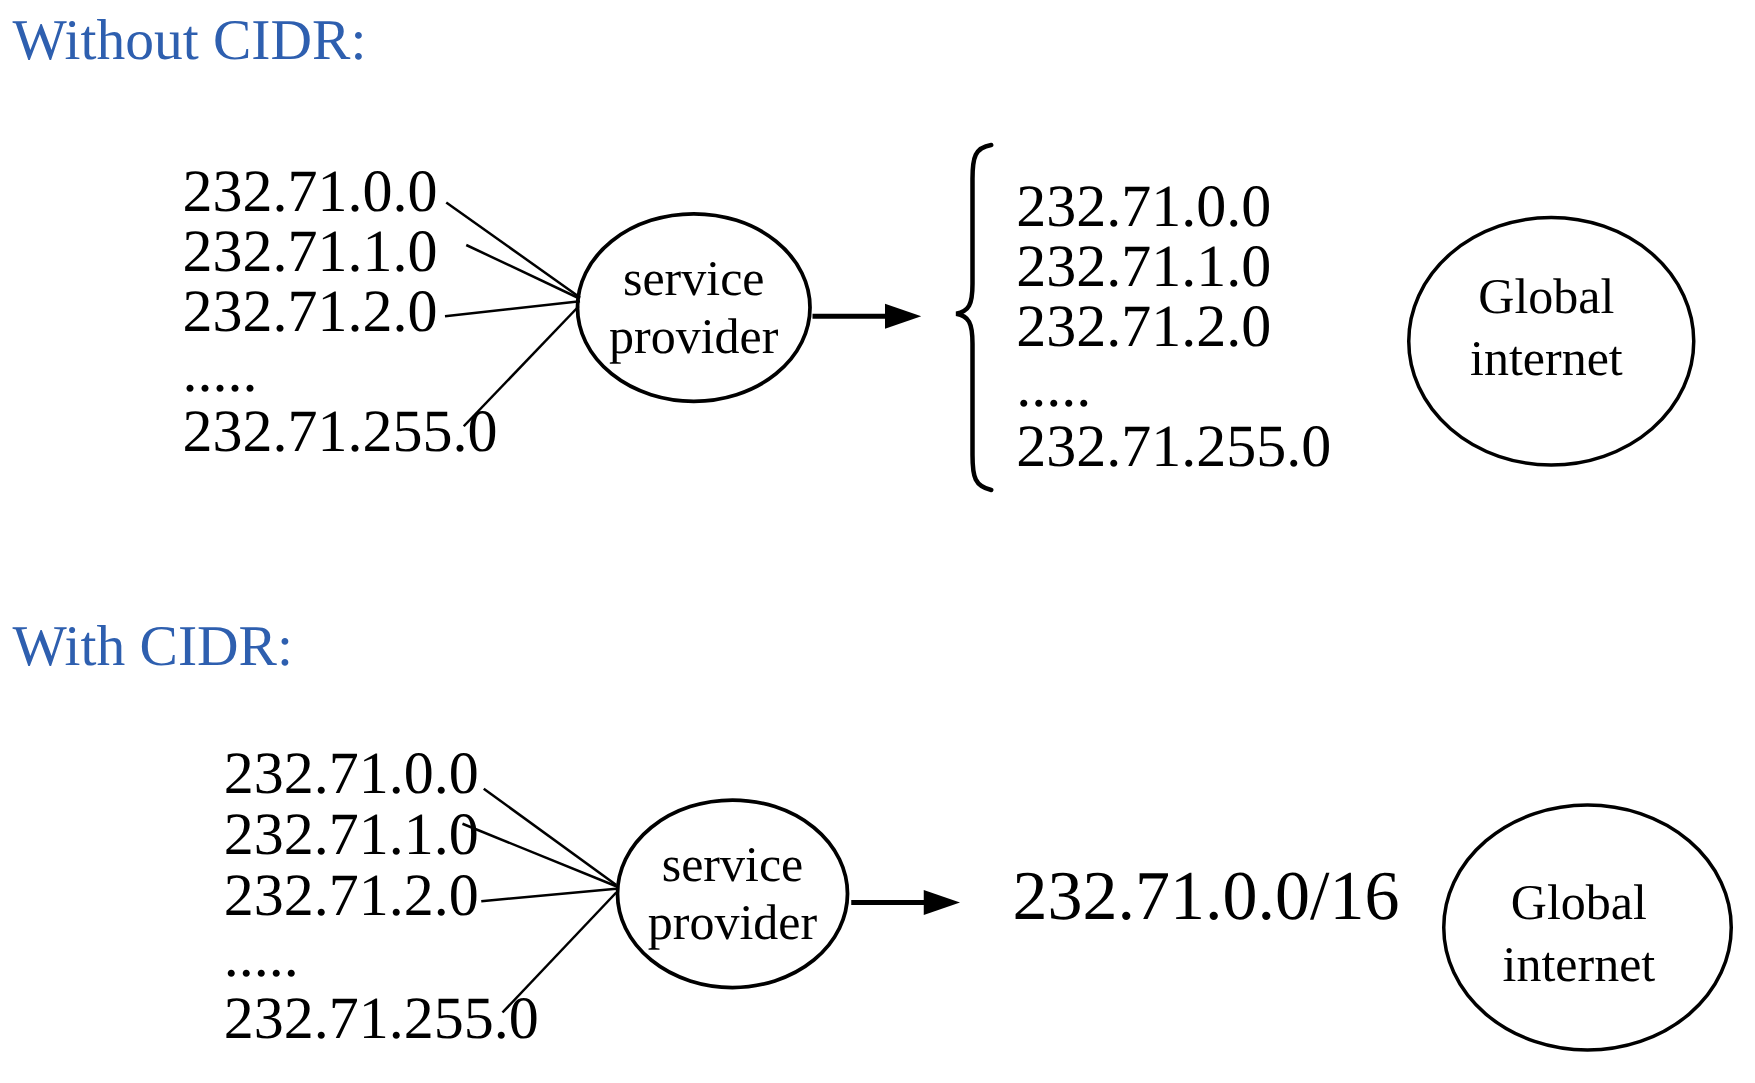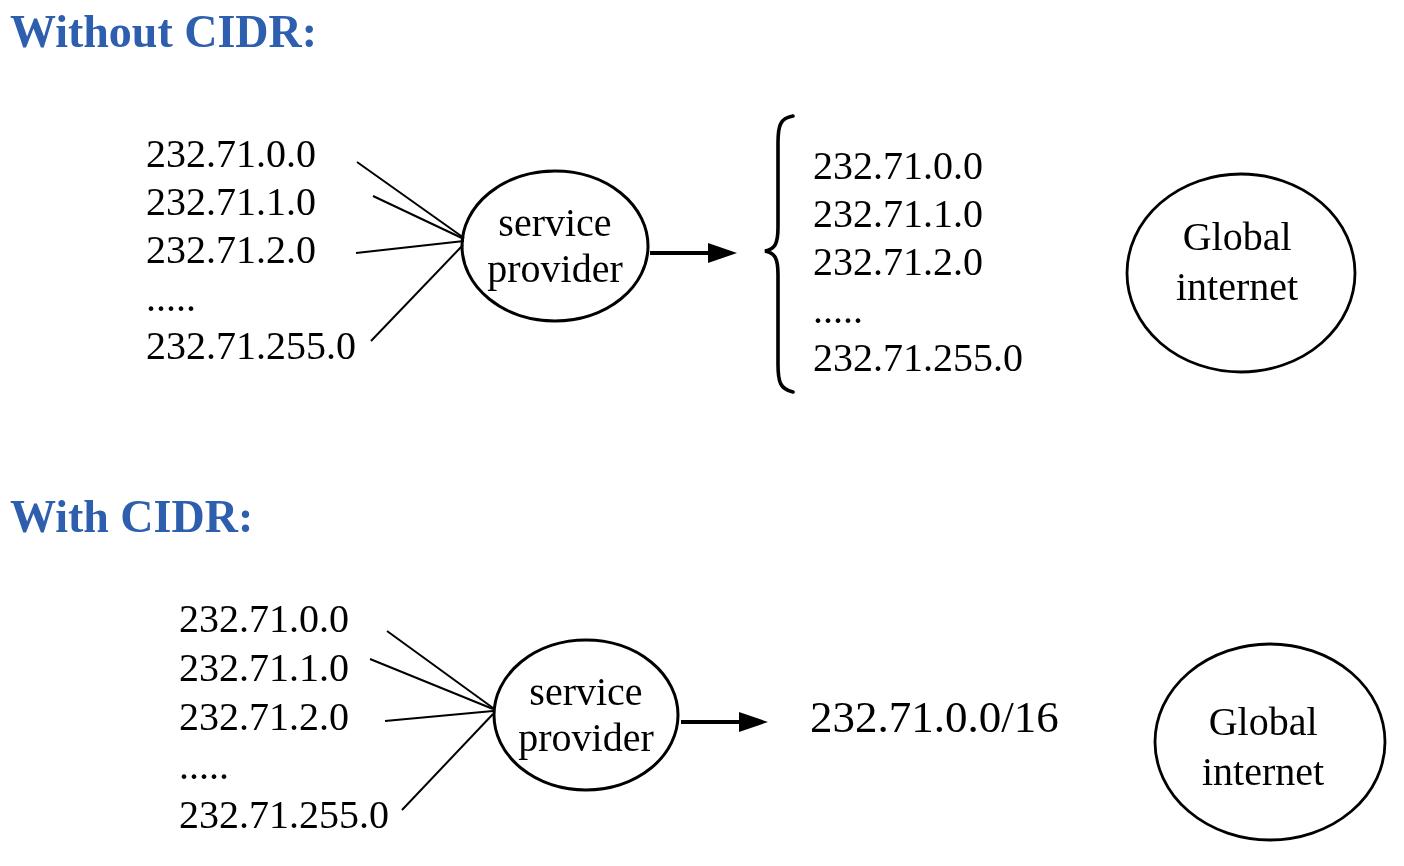--- a/index.html
+++ b/index.html
@@ -25,45 +25,45 @@
     width: 1404px; height: 866px;
     z-index: 0;
   }
   .txt {
     position: absolute;
     z-index: 1;
     white-space: nowrap;
   }
   .section-title {
     font-size: 46px;
-    font-weight: bold;
+    font-weight: normal;
     color: var(--heading-color);
     line-height: 52px;
   }
   .addr-list {
-    font-size: 40px;
+    font-size: 48px;
     line-height: 48px;
   }
   .addr-list.bottom { line-height: 49px; }
   .node-label {
     display: flex;
     flex-direction: column;
     align-items: center;
     justify-content: center;
     text-align: center;
     font-size: 40px;
     line-height: 46px;
   }
   .gi-label {
     font-size: 40px;
     line-height: 50px;
     text-align: center;
   }
   .route {
-    font-size: 45px;
+    font-size: 56px;
     line-height: 50px;
   }
 </style>
 </head>
 <body>
 
 <div class="canvas">
 
   <svg class="shapes" width="1404" height="866" viewBox="0 0 1404 866" fill="none" stroke="#000000" xmlns="http://www.w3.org/2000/svg">
 

